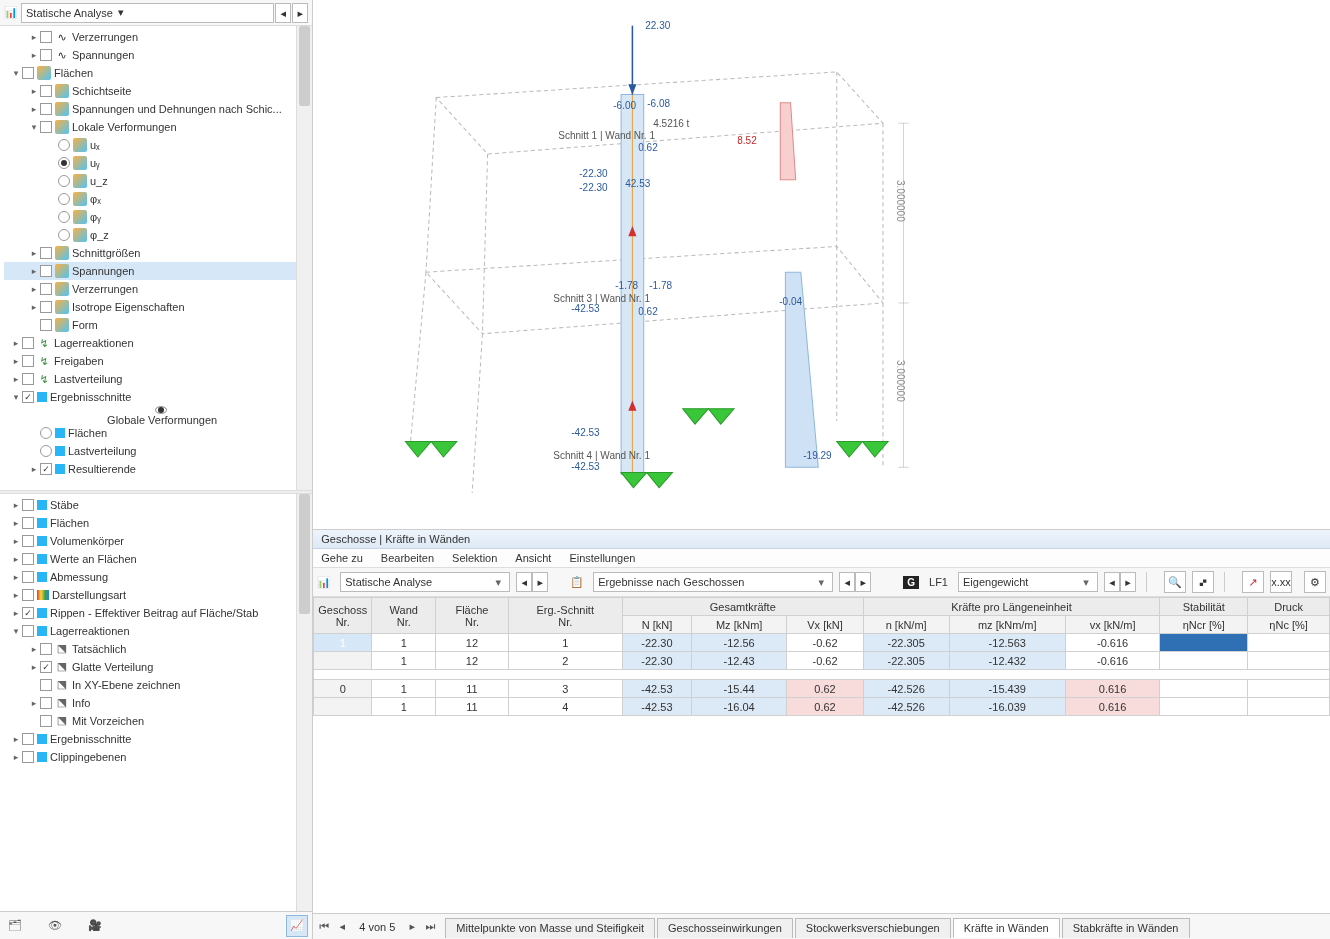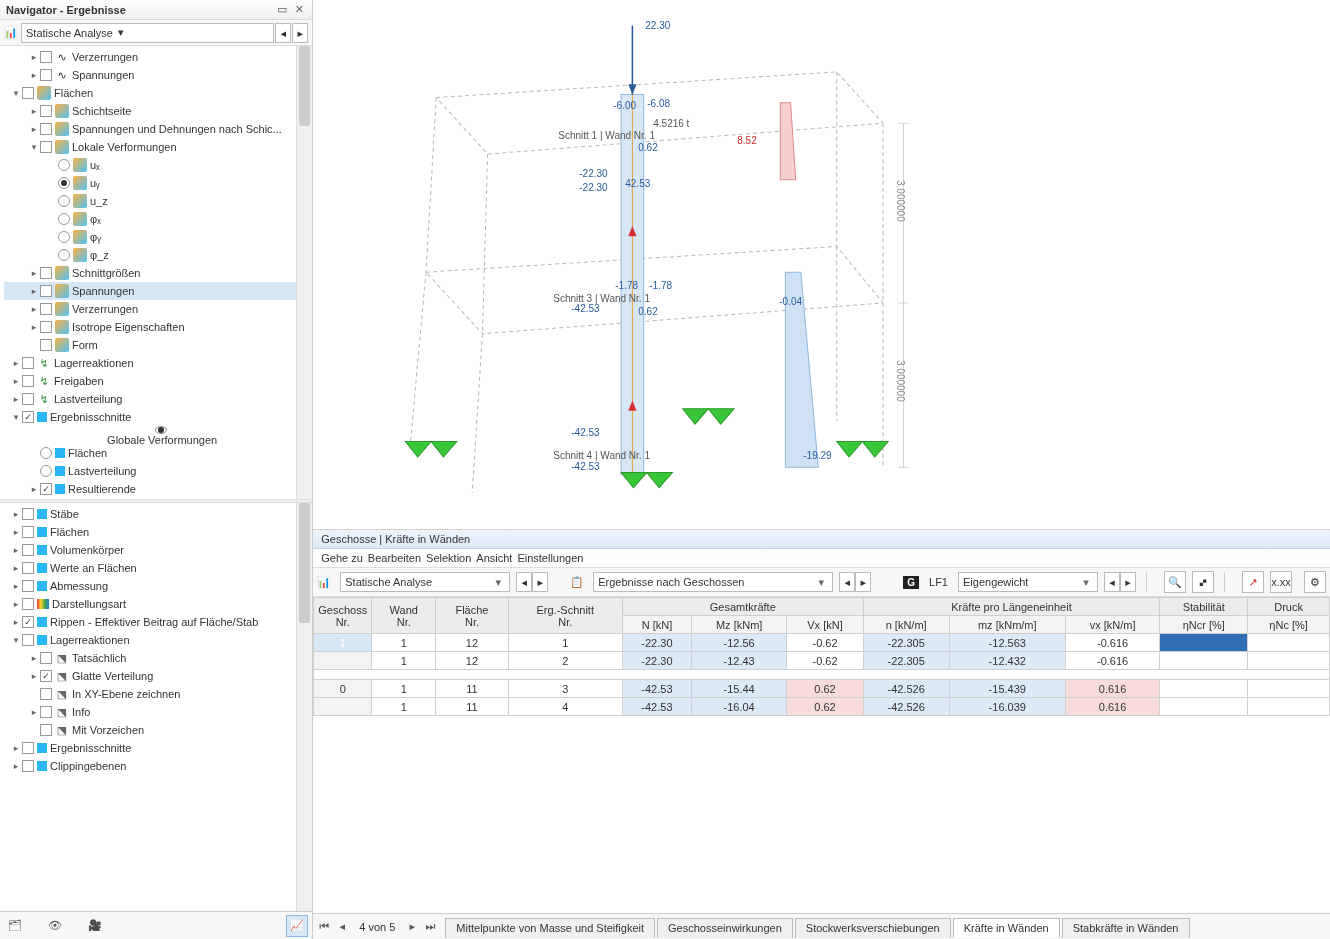--- a/index.html
+++ b/index.html
@@ -33,21 +33,21 @@
 .nav-divider { height: 4px; background: #eee; border-top: 1px solid #ddd; border-bottom: 1px solid #ddd; }
 .nav-bottom-bar { height: 28px; display: flex; align-items: center; border-top: 1px solid #ccc; background: #f7f7f7; padding: 0 4px; gap: 18px; }
 .nav-bottom-bar .bbtn { width: 22px; height: 22px; display: inline-flex; align-items: center; justify-content: center; cursor: pointer; color: #555; }
 .nav-bottom-bar .bbtn.active { background: #d6e8f8; border: 1px solid #8fb8dc; }
 
 .main { flex: 1; display: flex; flex-direction: column; height: 100%; }
 .viewport { flex: 1; position: relative; background: #fff; overflow: hidden; }
 .viewport svg { position: absolute; inset: 0; }
 .results-panel { height: 410px; border-top: 1px solid #ccc; display: flex; flex-direction: column; }
 .rp-title { background: linear-gradient(#eef4fb,#dde9f5); padding: 3px 8px; font-weight: normal; border-bottom: 1px solid #c5d5e5; }
-.rp-menu { display: flex; gap: 5px; padding: 3px 8px; border-bottom: 1px solid #ddd; background: #fdfdfd; }
+.rp-menu { display: flex; gap: 18px; padding: 3px 8px; border-bottom: 1px solid #ddd; background: #fdfdfd; }
 .rp-menu span { cursor: pointer; }
 .rp-toolbar { display: flex; align-items: center; padding: 3px 4px; border-bottom: 1px solid #ddd; background: #f7f7f7; gap: 6px; }
 .tcombo { display: flex; align-items: center; border: 1px solid #bbb; background: #fff; height: 20px; padding: 0 4px; }
 .tcombo .lbl { flex: 1; }
 .tcombo .dd { width: 14px; text-align: center; color: #666; }
 .tarr { display: flex; }
 .tarr span { width: 16px; height: 20px; border: 1px solid #bbb; background: #fff; text-align: center; line-height: 18px; cursor: pointer; }
 .lf-badge { background: #222; color: #fff; padding: 1px 4px; font-weight: bold; font-size: 10px; }
 .tbtn { width: 22px; height: 22px; border: 1px solid #bbb; background: #fff; display: inline-flex; align-items: center; justify-content: center; cursor: pointer; }
 .rp-table { flex: 1; overflow: auto; background: #fff; }
@@ -69,27 +69,20 @@
 .tab.active { background: #fff; border-bottom: 1px solid #fff; }
 .vp-lbl { position: absolute; font-size: 10px; color: #2a5a9e; white-space: nowrap; }
 .vp-lbl.red { color: #c62828; }
 .vp-lbl.dark { color: #555; }
 .dim-v { position: absolute; writing-mode: vertical-rl; font-size: 10px; color: #888; }
 </style>
 </head>
 <body>
 
 <div class="navigator">
-  <div class="nav-header">
-    <span class="title">Navigator - Ergebnisse</span>
-    <span class="winbtns">
-      <span>▭</span>
-      <span>✕</span>
-    </span>
-  </div>
   <div class="nav-combo">
     <span class="ico">📊</span>
     <div class="combo">
       <span class="lbl">Statische Analyse</span>
       <span class="arrow">▾</span>
     </div>
     <div class="arrbtns">
       <span>◂</span>
       <span>▸</span>
     </div>

